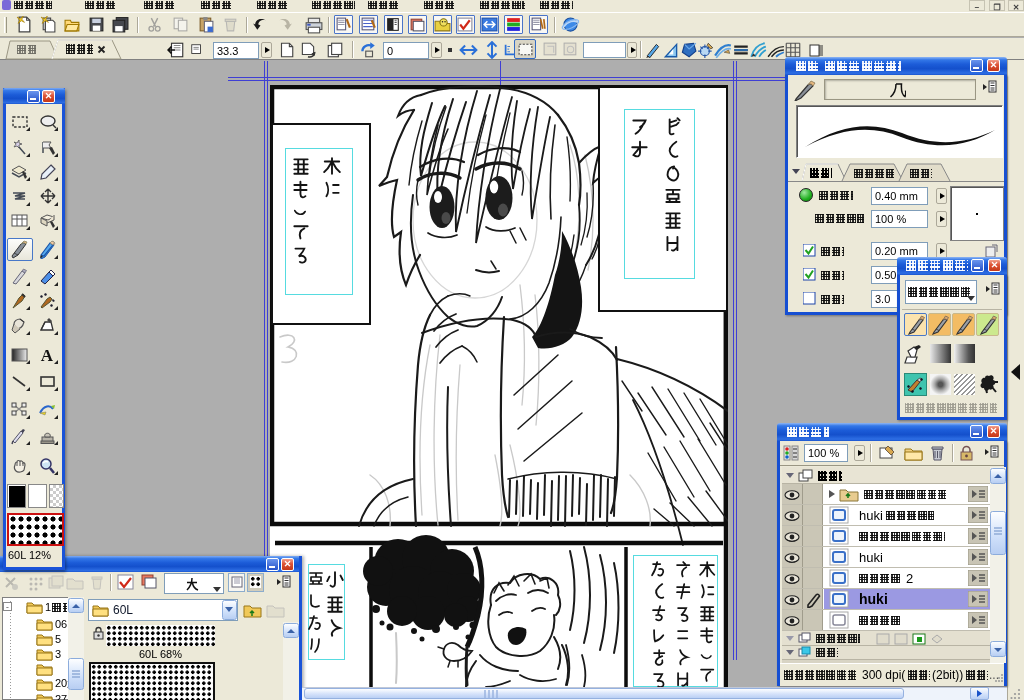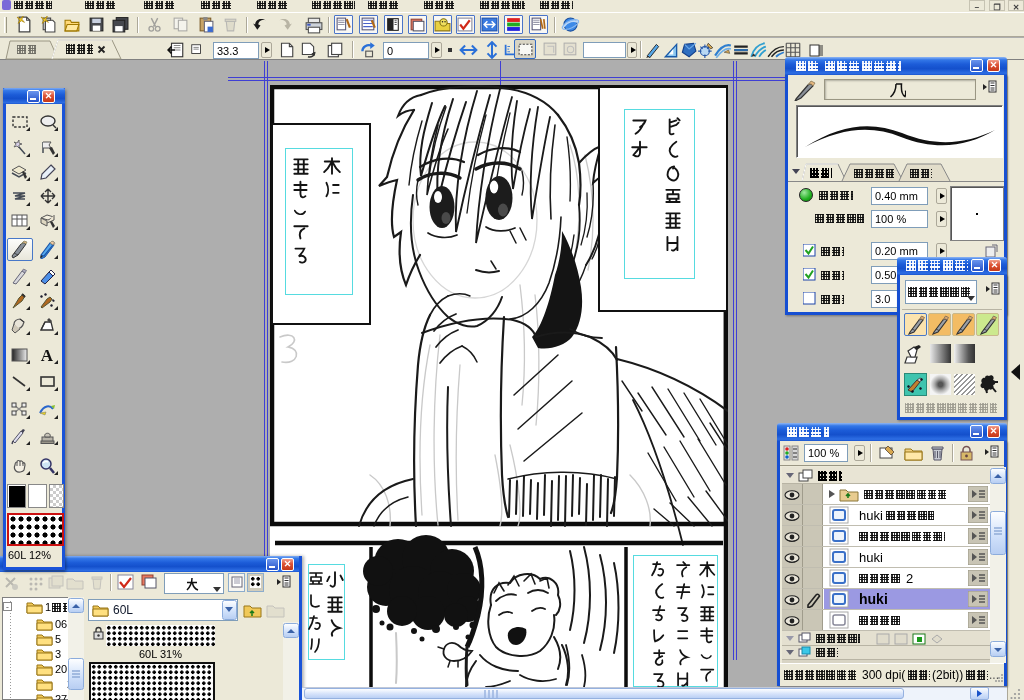--- a/index.html
+++ b/index.html
@@ -1195,21 +1195,21 @@
 <div class="ab" style="left:55px;top:633px;font:11px 'Liberation Sans';color:#000">5</div>
 <svg class="ab" style="left:36px;top:646px;opacity:1" width="17" height="15" viewBox="0 0 17 15">
     <path d="M1 4h5l2 2h8v8H1z" fill="#f0c858" stroke="#997618"></path>
     <path d="M1 7h15v7H1z" fill="#ffe080" stroke="#997618"></path>
   </svg>
 <div class="ab" style="left:55px;top:648px;font:11px 'Liberation Sans';color:#000">3</div>
 <svg class="ab" style="left:36px;top:661px;opacity:1" width="17" height="15" viewBox="0 0 17 15">
     <path d="M1 4h5l2 2h8v8H1z" fill="#f0c858" stroke="#997618"></path>
     <path d="M1 7h15v7H1z" fill="#ffe080" stroke="#997618"></path>
   </svg>
-<div class="ab" style="left:55px;top:663px;font:11px 'Liberation Sans';color:#000">20</div>
+<div class="ab" style="left:55px;top:677px;font:11px 'Liberation Sans';color:#000">20</div>
 <svg class="ab" style="left:36px;top:676px;opacity:1" width="17" height="15" viewBox="0 0 17 15">
     <path d="M1 4h5l2 2h8v8H1z" fill="#f0c858" stroke="#997618"></path>
     <path d="M1 7h15v7H1z" fill="#ffe080" stroke="#997618"></path>
   </svg>
 <div class="ab" style="left:67px;top:678px;font:11px 'Liberation Sans';color:#000">25</div>
 <svg class="ab" style="left:36px;top:691px;opacity:1" width="17" height="15" viewBox="0 0 17 15">
     <path d="M1 4h5l2 2h8v8H1z" fill="#f0c858" stroke="#997618"></path>
     <path d="M1 7h15v7H1z" fill="#ffe080" stroke="#997618"></path>
   </svg>
 <div class="ab" style="left:55px;top:693px;font:11px 'Liberation Sans';color:#000">27</div>
@@ -1238,21 +1238,21 @@
   </svg>
 <svg class="ab" style="left:266px;top:600px;opacity:0.6" width="19" height="19" viewBox="0 0 19 19">
     <path d="M1 6h6l2 2h9v9H1z" fill="#ddd9c8" stroke="#aaa"></path>
   </svg>
 <svg class="ab" style="left:92px;top:626px;opacity:1" width="13" height="15" viewBox="0 0 13 15">
     <rect x="2" y="6" width="9" height="7" fill="#ddd" stroke="#333"></rect>
     <path d="M4 6V4a2.5 2.5 0 0 1 5 0v2" fill="none" stroke="#333" stroke-width="1.3"></path>
     <circle cx="6.5" cy="9.5" r="1.2" fill="#333"></circle>
   </svg>
 <div class="ab dot" style="left:106px;top:625px;width:109px;height:21px;background-color:#fff"></div>
-<div class="ab" style="left:106px;top:648px;width:109px;height:12px;font:11px 'Liberation Sans';color:#000;text-align:center">60L 31%</div>
+<div class="ab" style="left:106px;top:648px;width:109px;height:12px;font:11px 'Liberation Sans';color:#000;text-align:center">60L 68%</div>
 <div class="ab dot" style="left:89px;top:662px;width:126px;height:38px;background-color:#fff;border:2.5px solid #111;border-bottom:0"></div>
 <div class="ab" style="left:283px;top:622px;width:16px;height:78px;background:#f2f1e8"></div>
 <div class="ab" style="left:283px;top:623px;width:16px;height:15px;background:linear-gradient(180deg,#fdfeff,#cfe0fa 60%,#b8cef2);border:1px solid #8cacdc;border-radius:2.5px"></div>
 <svg class="ab" style="left:286px;top:627px;opacity:1" width="10" height="8" viewBox="0 0 10 8">
     <path d="M1 6l4-4 4 4z" fill="#3a62a8"></path>
   </svg>
 <div class="ab" style="left:302px;top:687px;width:705px;height:13px;background:#eef3fb;border-top:1px solid #c0c8d8"></div>
 <div class="ab" style="left:304px;top:688px;width:600px;height:11px;background:linear-gradient(180deg,#fdfeff,#d5e2fa 55%,#bad0f4);border:1px solid #95b1e0;border-radius:3px"></div>
 <svg class="ab" style="left:484px;top:690px;opacity:1" width="14" height="8" viewBox="0 0 14 8">
     <path d="M1 0v8M5 0v8M9 0v8M13 0v8" stroke="#9ab4e0" stroke-width="1.5"></path>

